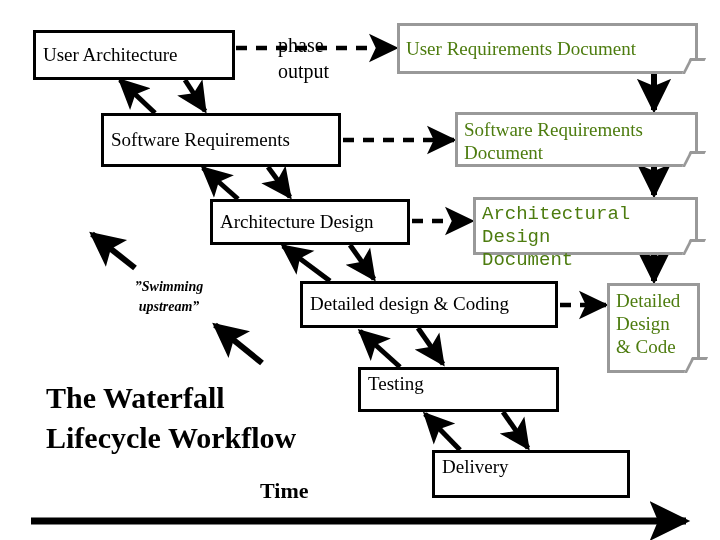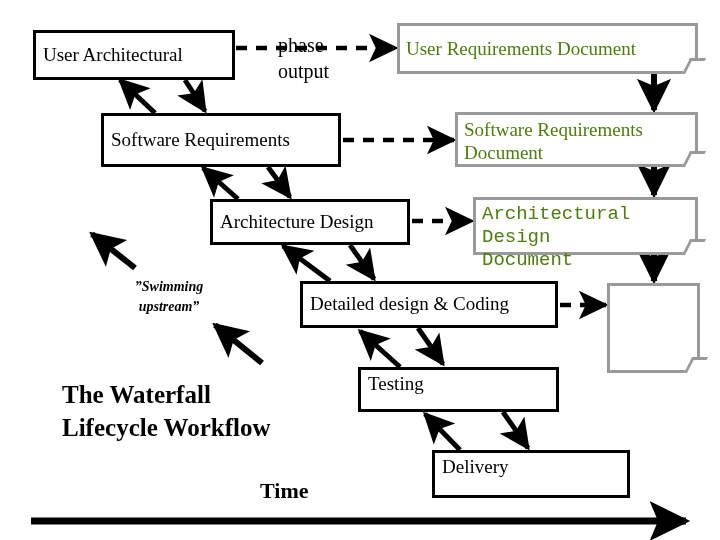--- a/index.html
+++ b/index.html
@@ -81,24 +81,23 @@
     font-size: 14px;
     font-weight: bold;
     font-style: italic;
     line-height: 1.45;
     text-align: center;
     width: 140px;
   }
   #label-title {
     left: 46px;
     top: 378px;
-    font-size: 25px;
+    font-size: 30px;
     font-weight: bold;
     line-height: 1.32;
-    margin-left: 16px;
   }
   #label-time {
     left: 260px;
     top: 478px;
     font-size: 22px;
     font-weight: bold;
   }
 </style>
 </head>
 <body>
@@ -151,21 +150,21 @@
       <line x1="654" y1="167" x2="654" y2="195"></line>
       <line x1="654" y1="255" x2="654" y2="281"></line>
     </g>
 
     <g>
       <line x1="31" y1="521" x2="686" y2="521" stroke="#000000" stroke-width="7" marker-end="url(#ah-big)"></line>
     </g>
   </svg>
 
   <div class="phase-box" id="box-user-requirements" style="left:33px; top:30px; width:202px; height:50px;">
-    <span>User Architectural</span>
+    <span>User Architecture</span>
   </div>
 
   <div class="phase-box" id="box-software-requirements" style="left:101px; top:113px; width:240px; height:54px;">
     <span>Software Requirements</span>
   </div>
 
   <div class="phase-box" id="box-architecture-design" style="left:210px; top:199px; width:200px; height:46px;">
     <span>Architecture Design</span>
   </div>
 
@@ -192,20 +191,23 @@
     <span class="fold"></span>
   </div>
 
   <div class="doc-box" id="doc-architectural-design" style="left:473px; top:197px; width:225px; height:58px;font-family:Liberation Mono, monospace;">
     <span style="white-space:pre-line; display:block;">Architectural Design
 Document</span>
     <span class="fold"></span>
   </div>
 
   <div class="doc-box" id="doc-detailed-design-code" style="left:607px; top:283px; width:93px; height:90px;">
+    <span style="white-space:pre-line; display:block;">Detailed
+Design
+&amp; Code</span>
     <span class="fold"></span>
   </div>
 
   <div class="free-label" id="label-phase-output">phase
 output</div>
 
   <div class="free-label" id="label-swimming">”Swimming
 upstream”</div>
 
   <div class="free-label" id="label-title">The Waterfall

